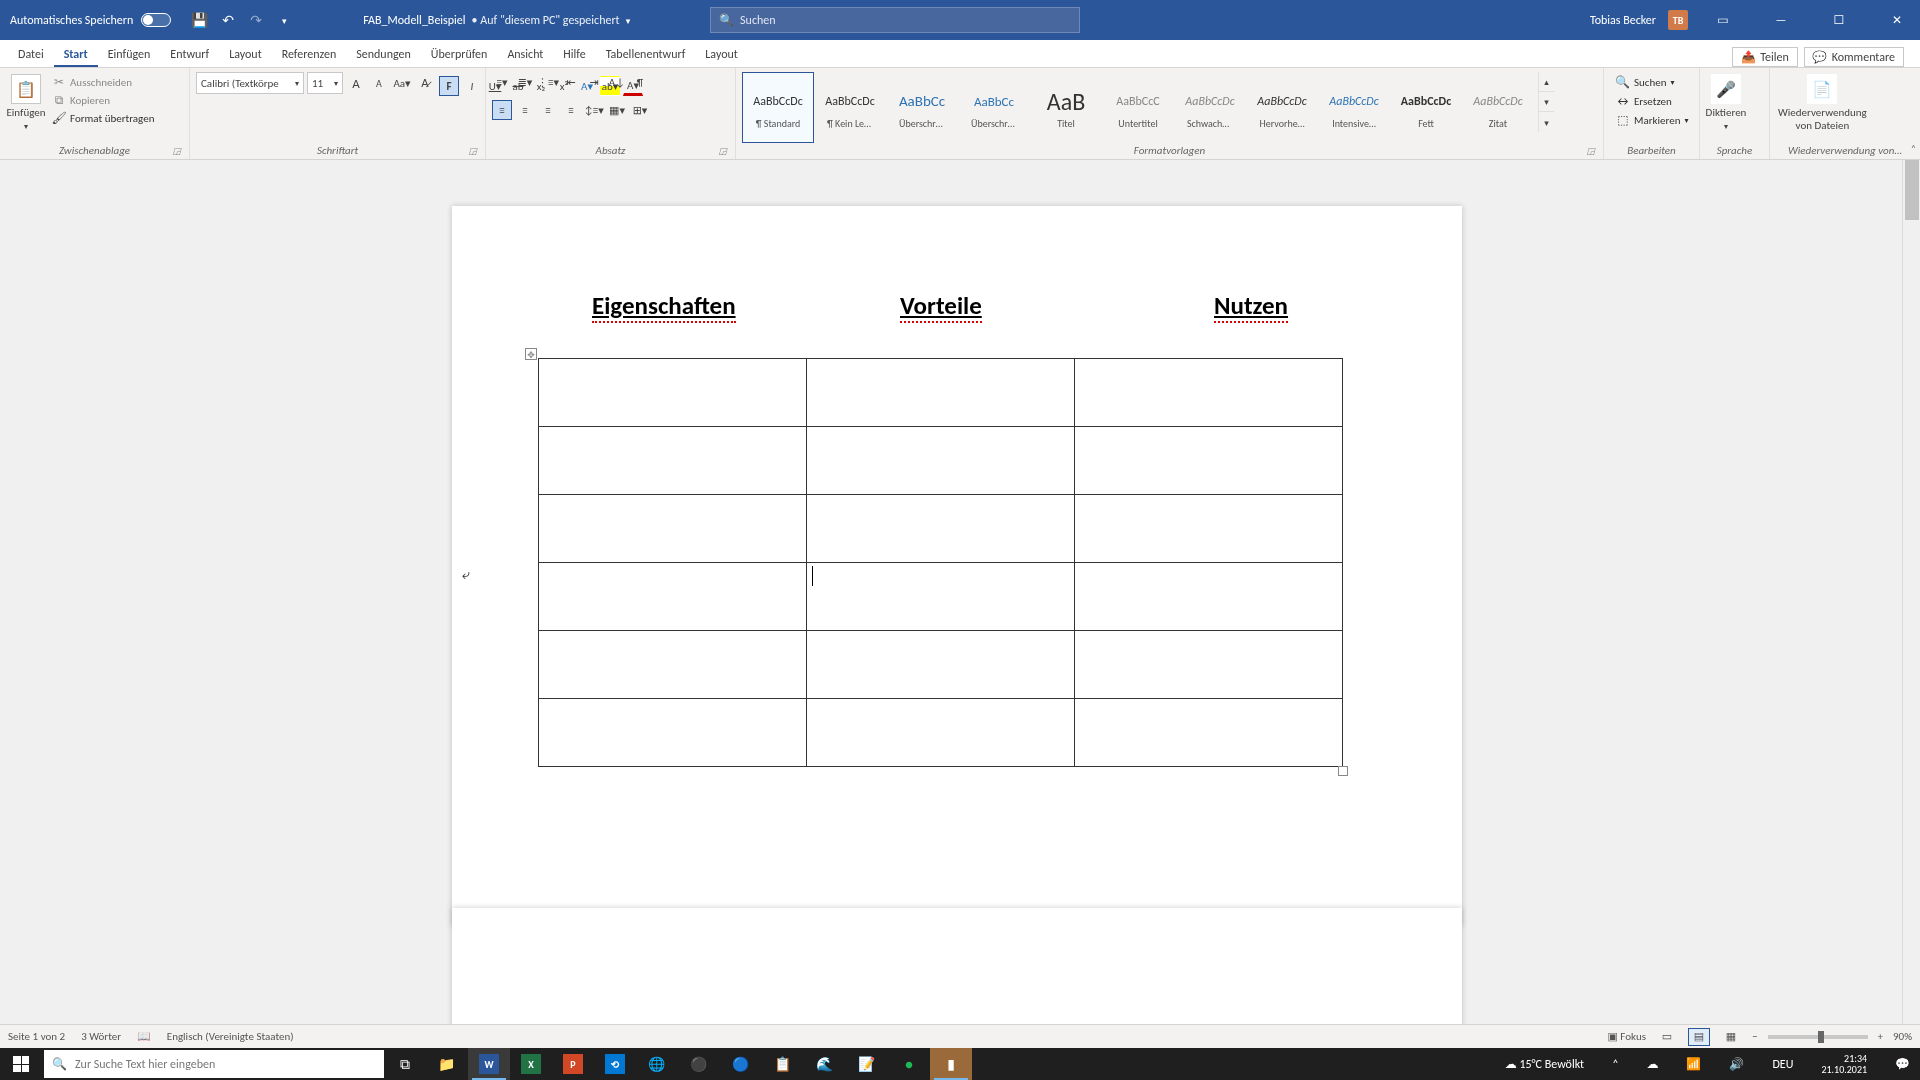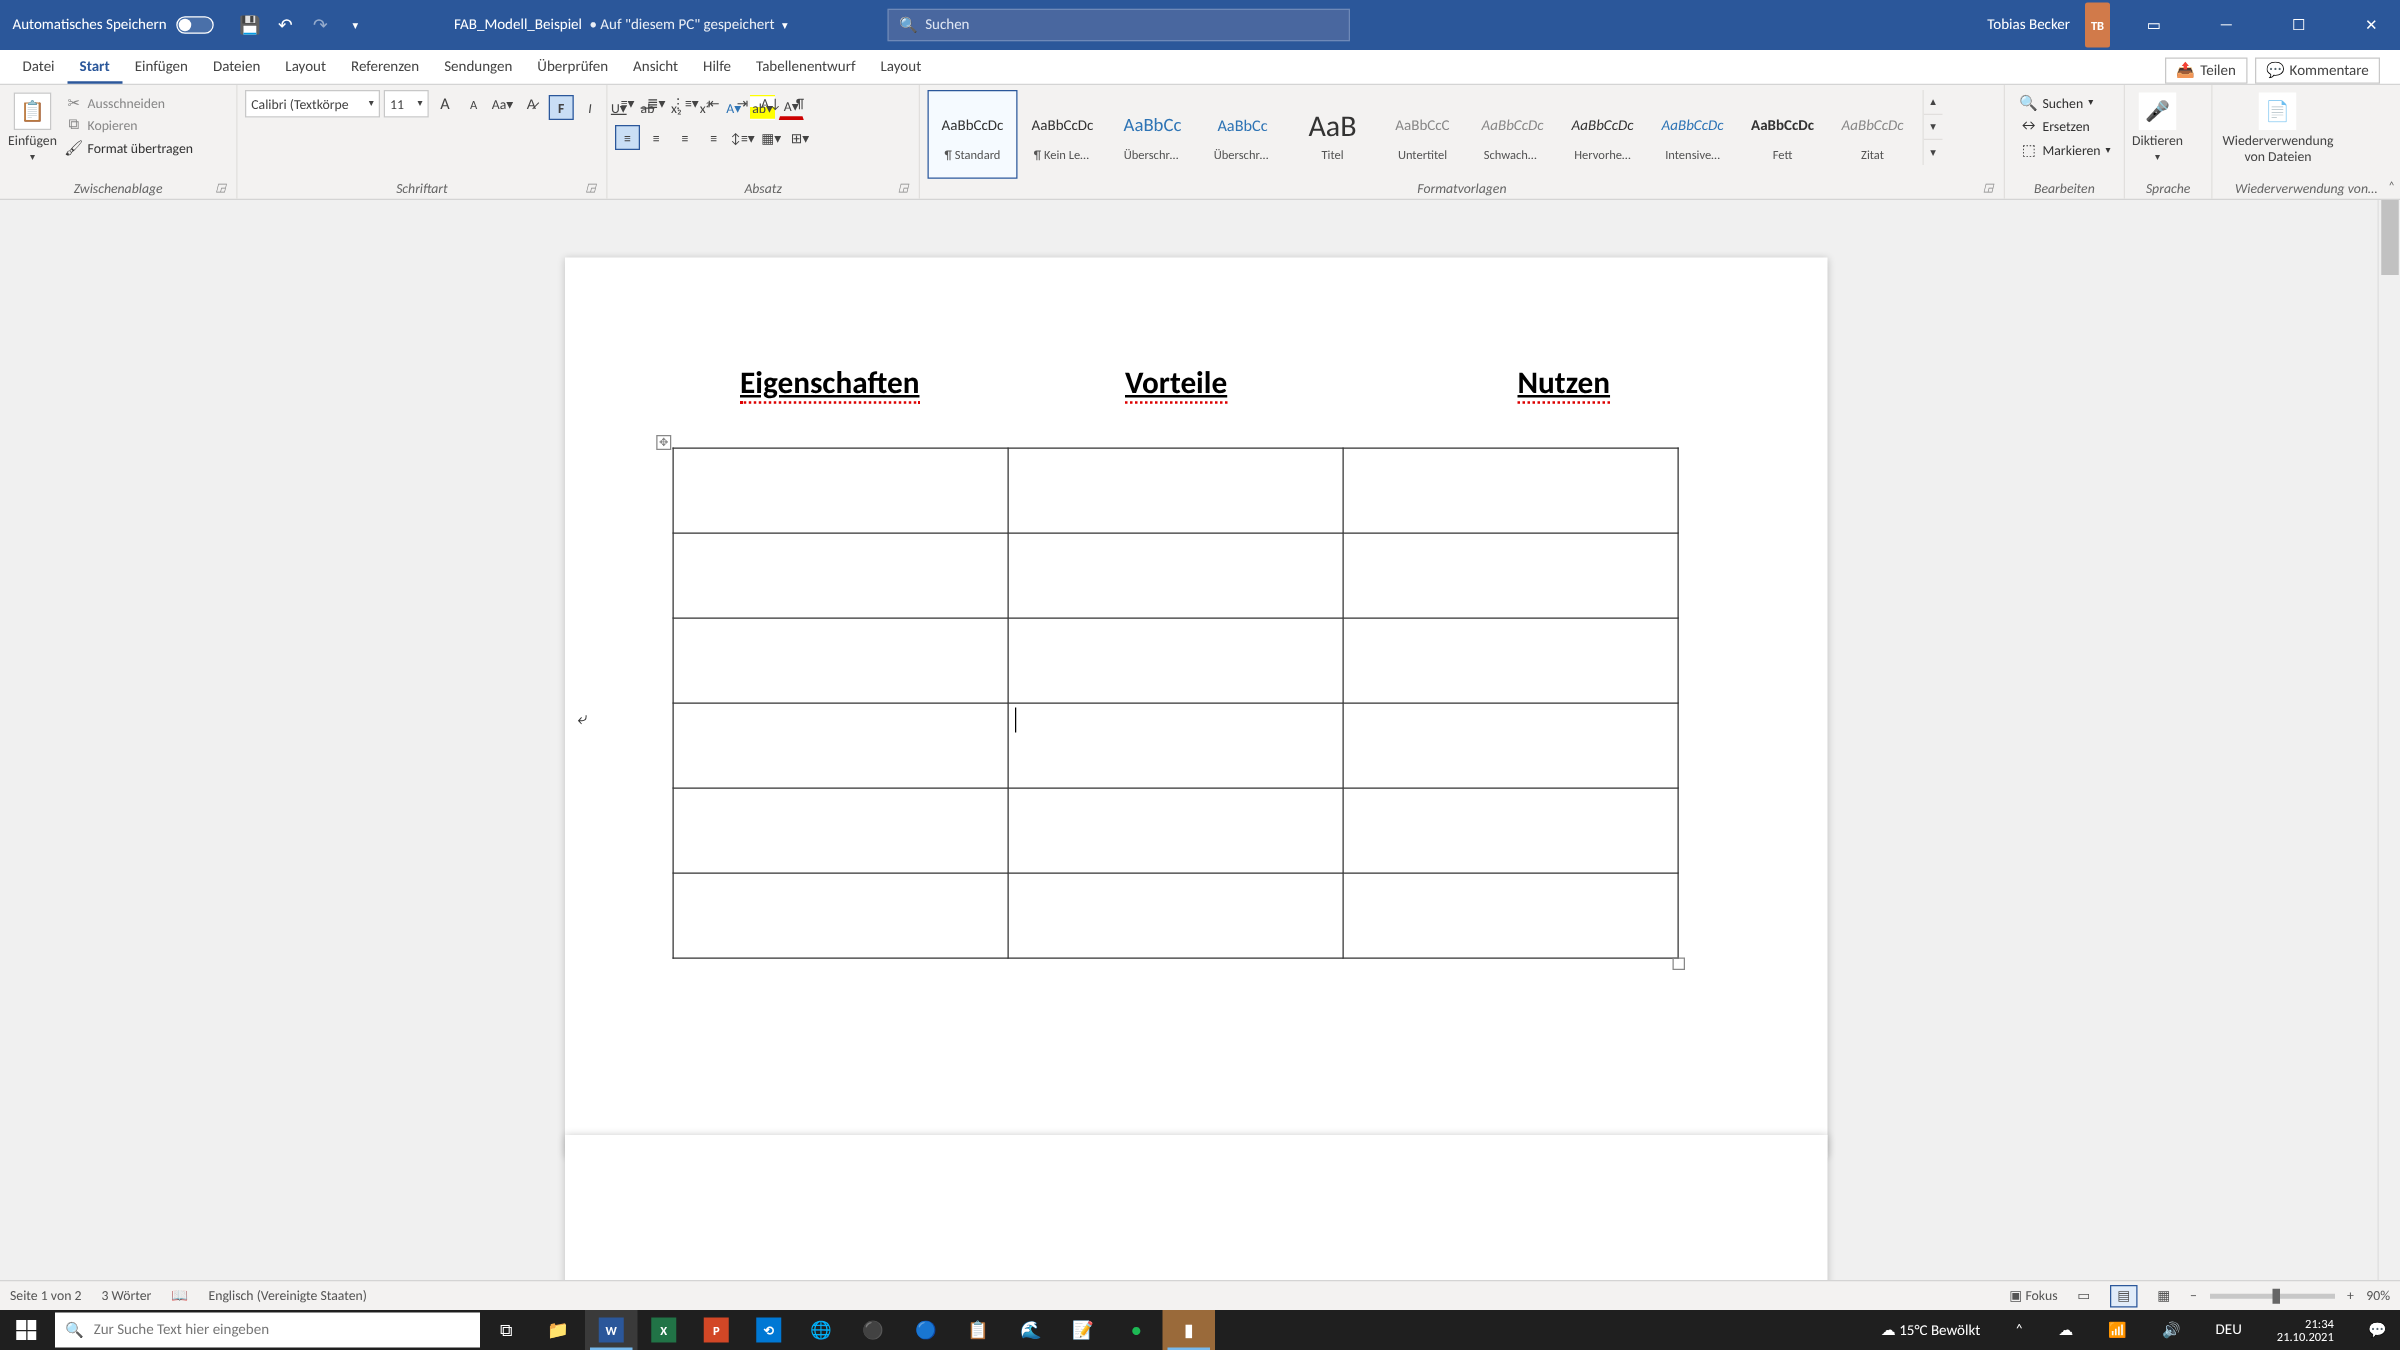--- a/index.html
+++ b/index.html
@@ -8,21 +8,21 @@
 
 .titlebar { height: 40px; background: linear-gradient(#2b579a, #2b579a); display: flex; align-items: center; color: #fff; font-size: 12px; }
 .autosave { display: flex; align-items: center; gap: 8px; padding: 0 10px; }
 .toggle { width: 30px; height: 14px; border: 1px solid #fff; border-radius: 8px; position: relative; background: rgba(255,255,255,0.15); }
 .toggle::after { content:""; position:absolute; width:10px; height:10px; border-radius:50%; background:#fff; top:1px; left:1px; }
 .qat { display: flex; align-items: center; gap: 10px; padding: 0 10px; }
 .qat-icon { width: 18px; height: 18px; display:flex; align-items:center; justify-content:center; color:#fff; font-size:14px; }
 .title-center { flex: 0 0 auto; margin-left: 60px; display: flex; align-items: center; gap: 6px; }
 .search-box { margin-left: 80px; width: 370px; height: 26px; background: #49679f; border: 1px solid #6e89b8; display: flex; align-items: center; padding: 0 8px; gap: 6px; font-size: 12px; color: #dfe6f3; }
 .title-right { margin-left: auto; display: flex; align-items: center; gap: 12px; padding-right: 0; }
-.user-badge { width: 20px; height: 36px; background: #d17a4a; border-radius: 2px; display:flex; align-items:center; justify-content:center; font-size:10px; font-weight:600; }
+.user-badge { width: 20px; height: 20px; background: #d17a4a; border-radius: 2px; display:flex; align-items:center; justify-content:center; font-size:10px; font-weight:600; }
 .win-btn { width: 46px; height: 40px; display:flex; align-items:center; justify-content:center; color:#fff; font-size:12px; }
 
 
 .ribbon-tabs { height: 28px; background: #fff; border-bottom: 1px solid #d4d4d4; display:flex; align-items:flex-end; padding: 0 8px; font-size: 12px; }
 .tab { padding: 5px 10px 4px; color: #444; cursor: pointer; }
 .tab.active { color: #2b579a; border-bottom: 2px solid #2b579a; font-weight: 600; }
 .tabs-right { margin-left:auto; display:flex; align-items:center; gap:6px; color:#444; padding-right:8px; }
 .share-btn, .comment-btn { border:1px solid #c8c8c8; padding:2px 8px; font-size:12px; background:#fff; display:flex; align-items:center; gap:4px; }
 
 
@@ -142,21 +142,21 @@
     <div class="win-btn">☐</div>
     <div class="win-btn close">✕</div>
   </div>
 </div>
 
 <div class="ribbon-tabs">
   <div id="tabs-container" style="display:flex">
       <div class="tab">Datei</div>
       <div class="tab active">Start</div>
       <div class="tab">Einfügen</div>
-      <div class="tab">Dateien</div>
+      <div class="tab">Entwurf</div>
       <div class="tab">Layout</div>
       <div class="tab">Referenzen</div>
       <div class="tab">Sendungen</div>
       <div class="tab">Überprüfen</div>
       <div class="tab">Ansicht</div>
       <div class="tab">Hilfe</div>
       <div class="tab">Tabellenentwurf</div>
       <div class="tab">Layout</div>
     </div>
   <div class="tabs-right">

